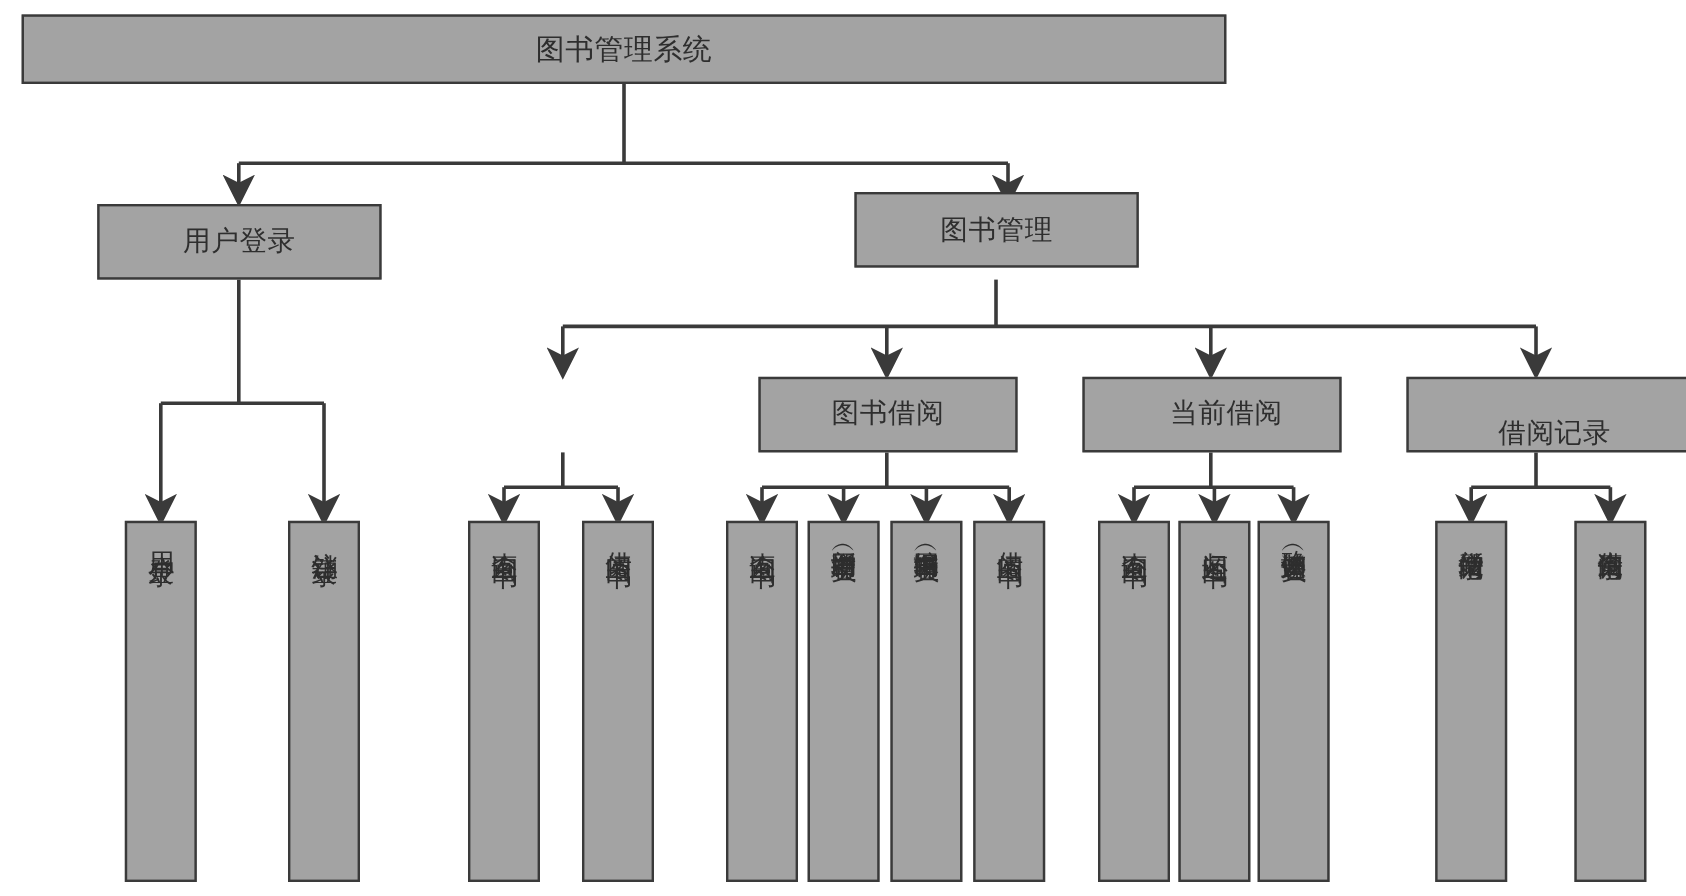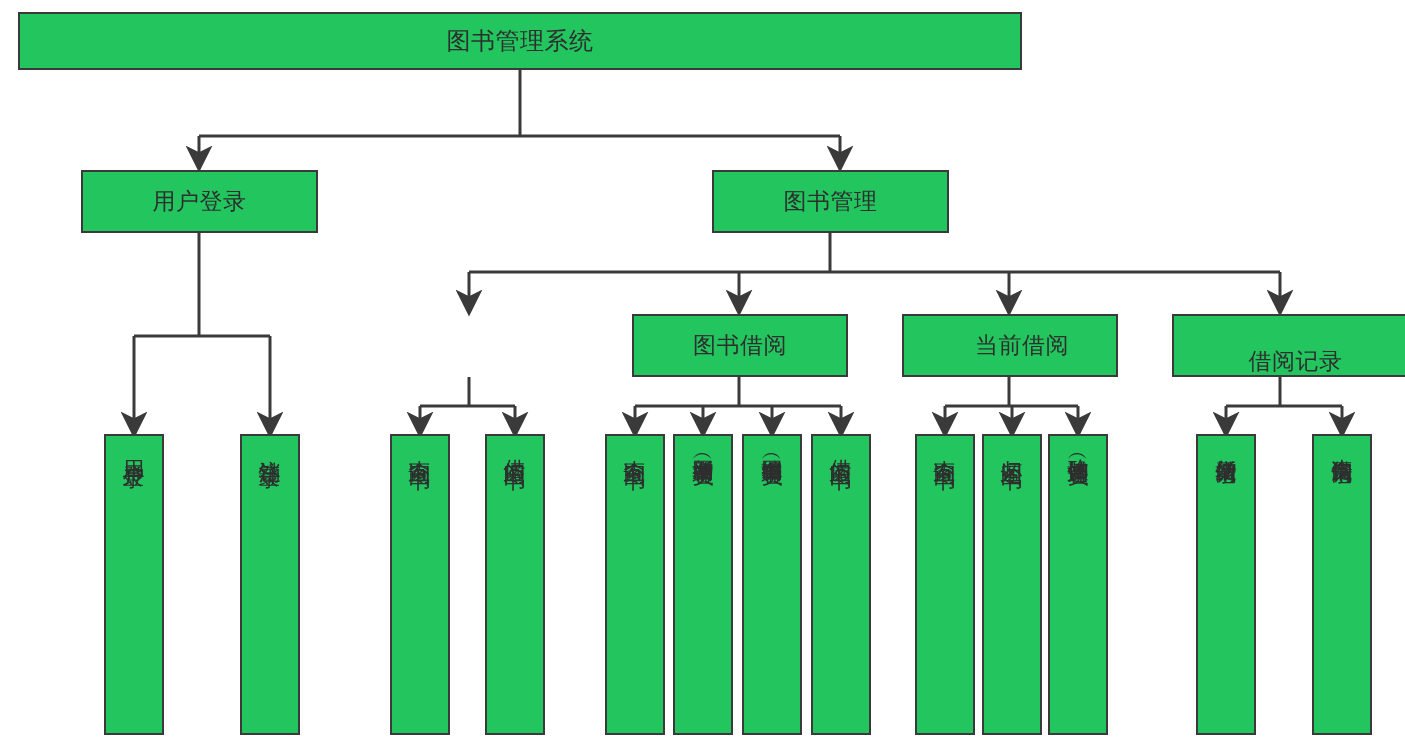--- a/index.html
+++ b/index.html
@@ -22,21 +22,21 @@
     position: absolute;
     left: 0;
     top: 0;
     width: 1405px;
     height: 747px;
     pointer-events: none;
   }
   .node {
     position: absolute;
     box-sizing: border-box;
-    background: #22c55e;
+    background: #a3a3a3;
     border: 2px solid #3a3a3a;
     display: flex;
     align-items: center;
     justify-content: center;
     color: #2e2e2e;
   }
   .node-label {
     display: block;
     text-align: center;
     line-height: 1.18;
@@ -136,21 +136,21 @@
   </svg>
 
   <div class="node root horiz" style="left:18px; top:12px; width:1004px; height:58px;">
     <span class="node-label">图书管理系统</span>
   </div>
 
   <div class="node horiz" style="left:81px; top:170px; width:237px; height:63px;">
     <span class="node-label">用户登录</span>
   </div>
 
-  <div class="node horiz" style="left:712px; top:170px; width:237px; height:63px;font-family:Liberation Serif, serif;">
+  <div class="node horiz" style="left:712px; top:160px; width:237px; height:63px;font-family:Liberation Serif, serif;">
     <span class="node-label">图书管理</span>
   </div>
 
 
   <div class="node horiz" style="left:632px; top:314px; width:216px; height:63px;">
     <span class="node-label">图书借阅</span>
   </div>
 
   <div class="node horiz" style="left:902px; top:314px; width:216px; height:63px;padding-left:24px;">
     <span class="node-label">当前借阅</span>

